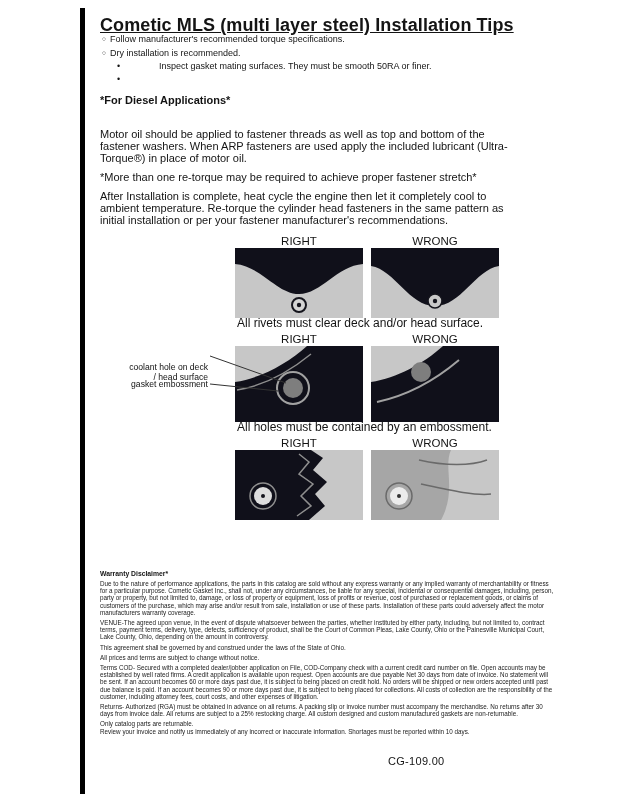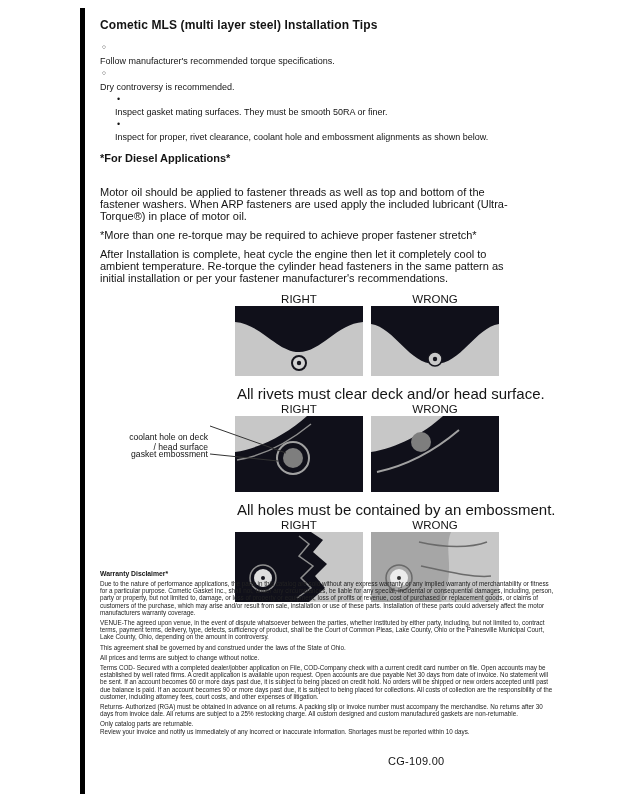--- a/index.html
+++ b/index.html
@@ -6,38 +6,38 @@
   html,body { background:#ffffff; }
   body {
     width:618px; height:800px;
     font-family:"Liberation Sans","DejaVu Sans",sans-serif;
     color:#141414;
   }
   .page { position:relative; width:618px; height:800px; background:#fff; overflow:hidden; }
   .left-rule { position:absolute; left:80px; top:8px; width:5px; height:786px; background:#000; }
   .content { position:absolute; left:100px; top:18px; width:462px; }
 
-  .title { font-size:12px; line-height:15px; font-weight:bold; margin-bottom:8px; letter-spacing:.1px; }
+  .title { font-size:18px; line-height:15px; font-weight:bold; text-decoration:underline; margin-bottom:0; letter-spacing:.1px; }
 
-  .bullet { display:flex; font-size:9px; line-height:12.5px;flex-direction:column; }
+  .bullet { display:flex; font-size:9px; line-height:12.5px; }
   .bullet .mk { width:10px; flex:none; text-align:left; padding-left:2px; }
-  .bullet.l2 { margin-left:15px; }
+  .bullet.l2 { margin-left:15px;gap:34px; }
   .mk-circle::before { content:"○"; font-size:6.5px; position:relative; top:-1px; }
   .mk-dot::before { content:"•"; font-size:9px; }
 
   .diesel-heading { font-size:11px; font-weight:bold; margin:9px 0 22px; }
   .para { font-size:11px; line-height:12px; width:426px; margin-bottom:7px; }
 
   .diagrams { margin-top:9px; }
   .dg-row { position:relative; margin-bottom:4px; }
   .dg-headers { display:flex; gap:8px; margin-left:135px; width:264px; }
   .dg-headers span { width:128px; text-align:center; font-size:11.5px; line-height:12px; }
   .dg-figs { display:flex; gap:8px; margin-left:135px; margin-top:1px; }
   .dg-figs svg { display:block; }
-  .dg-caption { font-size:15px; line-height:11px; margin-left:137px; margin-top:12px; }
+  .dg-caption { font-size:12px; line-height:11px; margin-left:137px; margin-top:0; }
   .dg-caption.wrap2 { width:200px; }
 
   .callout { position:absolute; text-align:right; font-size:8.6px; line-height:10px; color:#111; }
   .callout1 { left:26px; top:29px; width:82px; }
   .callout2 { left:-6px; top:46px; width:114px; }
   .leader-svg { position:absolute; left:0; top:0; pointer-events:none; }
 
   .warranty { position:absolute; left:100px; top:570px; width:455px; }
   .w-head { font-size:6.8px; font-weight:bold; margin-bottom:3px; }
   .w-para { font-size:6.3px; line-height:7.2px; margin-bottom:3px; color:#222; }
@@ -54,29 +54,28 @@
 
     <h1 class="title">Cometic MLS (multi layer steel) Installation Tips</h1>
 
     <div class="bullets">
       <div class="bullet l1">
         <span class="mk mk-circle"></span>
         <span>Follow manufacturer's recommended torque specifications.</span>
       </div>
       <div class="bullet l1">
         <span class="mk mk-circle"></span>
-        <span>Dry controversy is recommended.</span>
+        <span>Dry installation is recommended.</span>
       </div>
       <div class="bullet l2">
         <span class="mk mk-dot"></span>
         <span>Inspect gasket mating surfaces.  They must be smooth 50RA or finer.</span>
       </div>
       <div class="bullet l2">
         <span class="mk mk-dot"></span>
-        <span>Inspect for proper, rivet clearance, coolant hole and embossment alignments as shown below.</span>
       </div>
     </div>
 
     <h2 class="diesel-heading">*For Diesel Applications*</h2>
     <p class="para">Motor oil should be applied to fastener threads as well as top and bottom of the fastener washers. When ARP fasteners are used apply the included lubricant (Ultra-Torque®) in place of motor oil.</p>
     <p class="para">*More than one re-torque may be required to achieve proper fastener stretch*</p>
     <p class="para">After Installation is complete, heat cycle the engine then let it completely cool to ambient temperature. Re-torque the cylinder head fasteners in the same pattern as initial installation or per your fastener manufacturer's recommendations.</p>
 
     <div class="diagrams">
 

